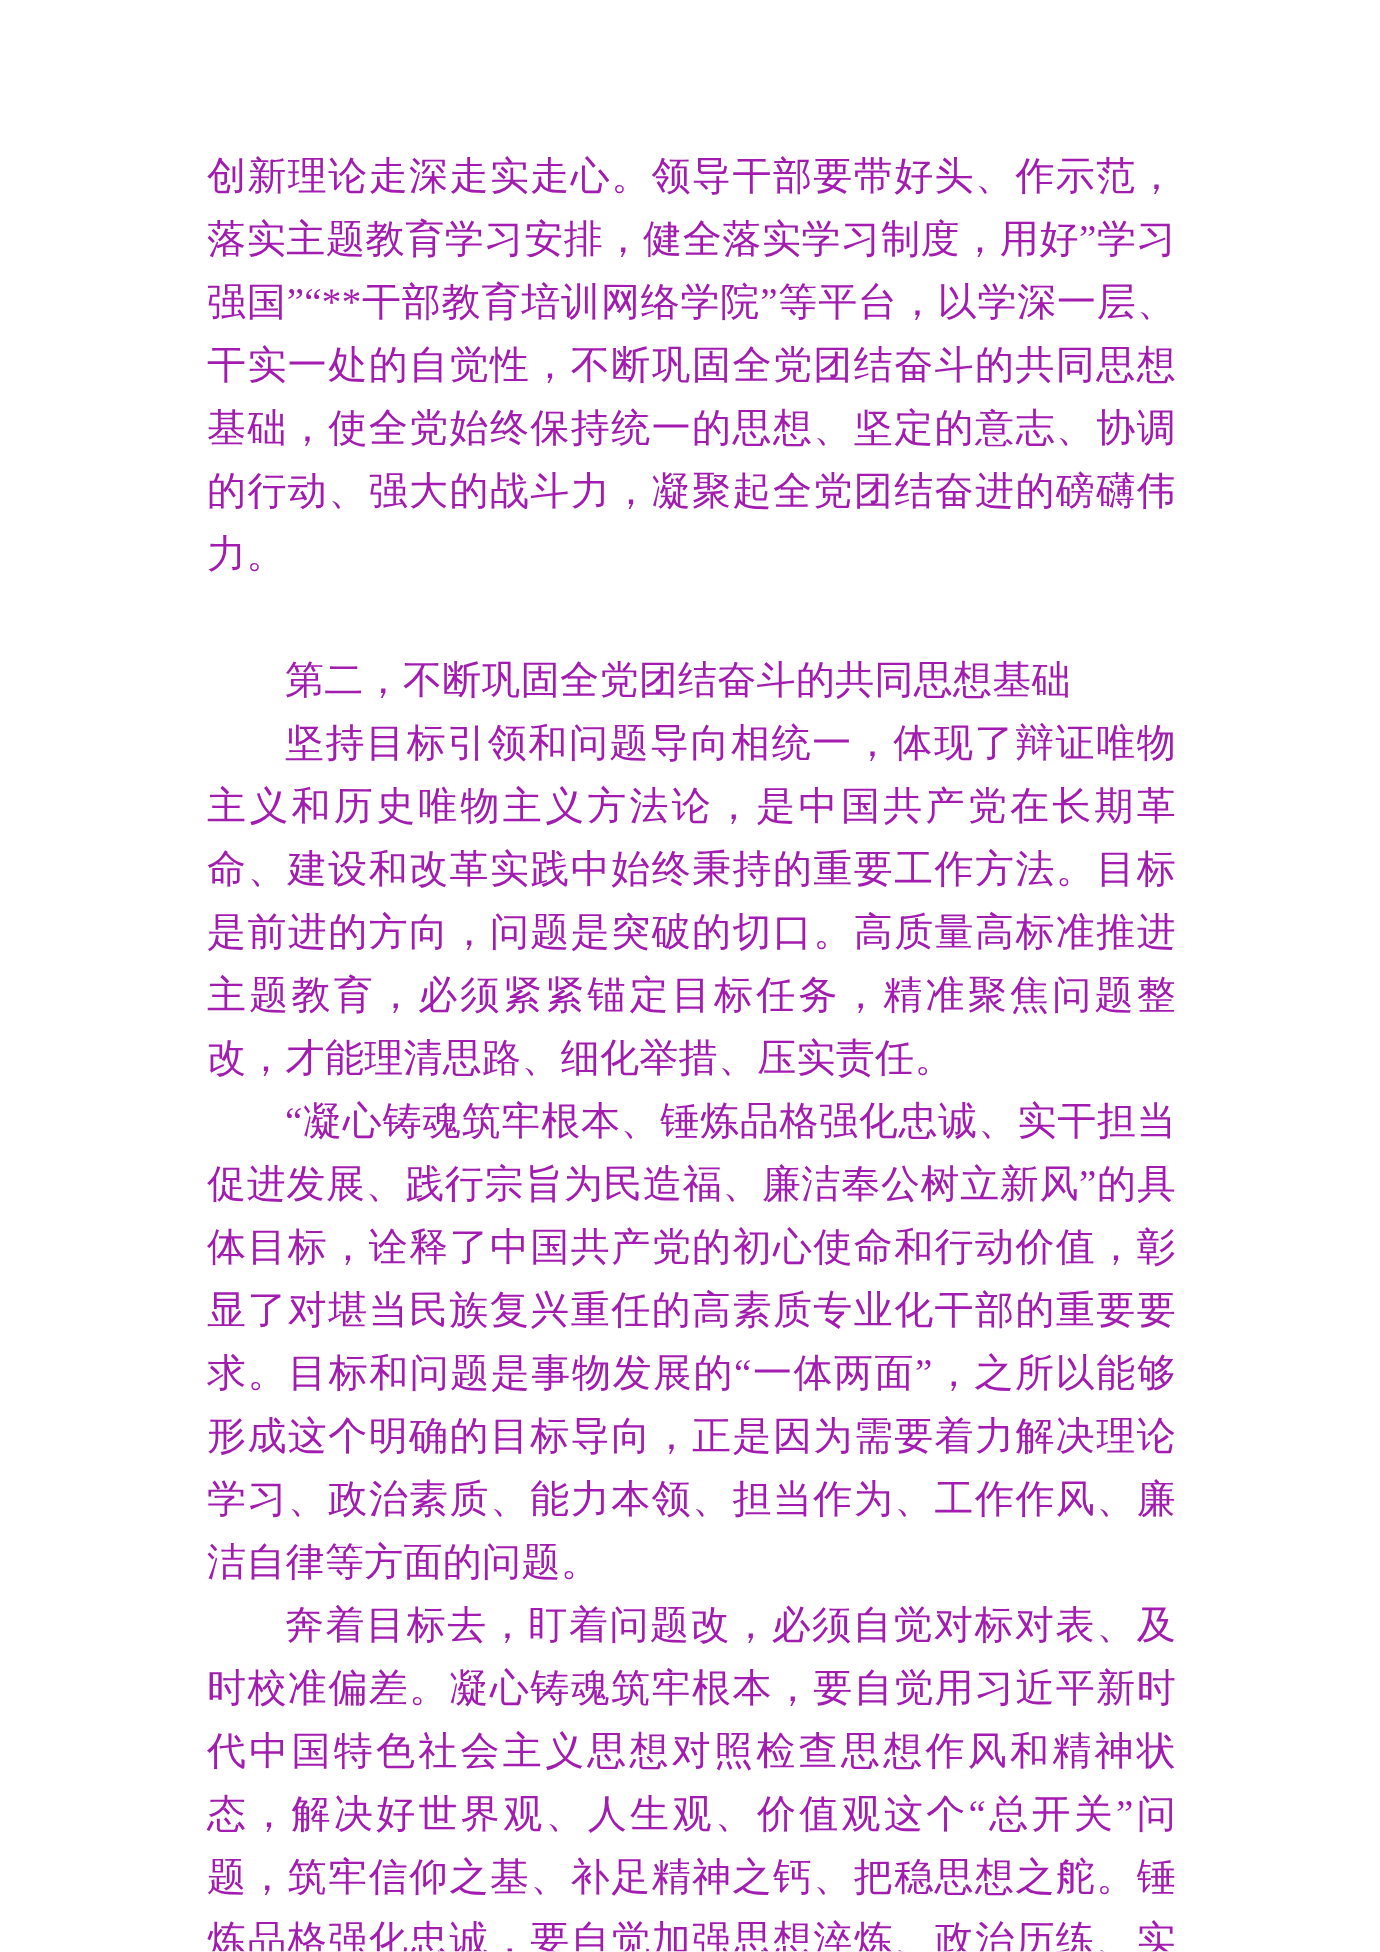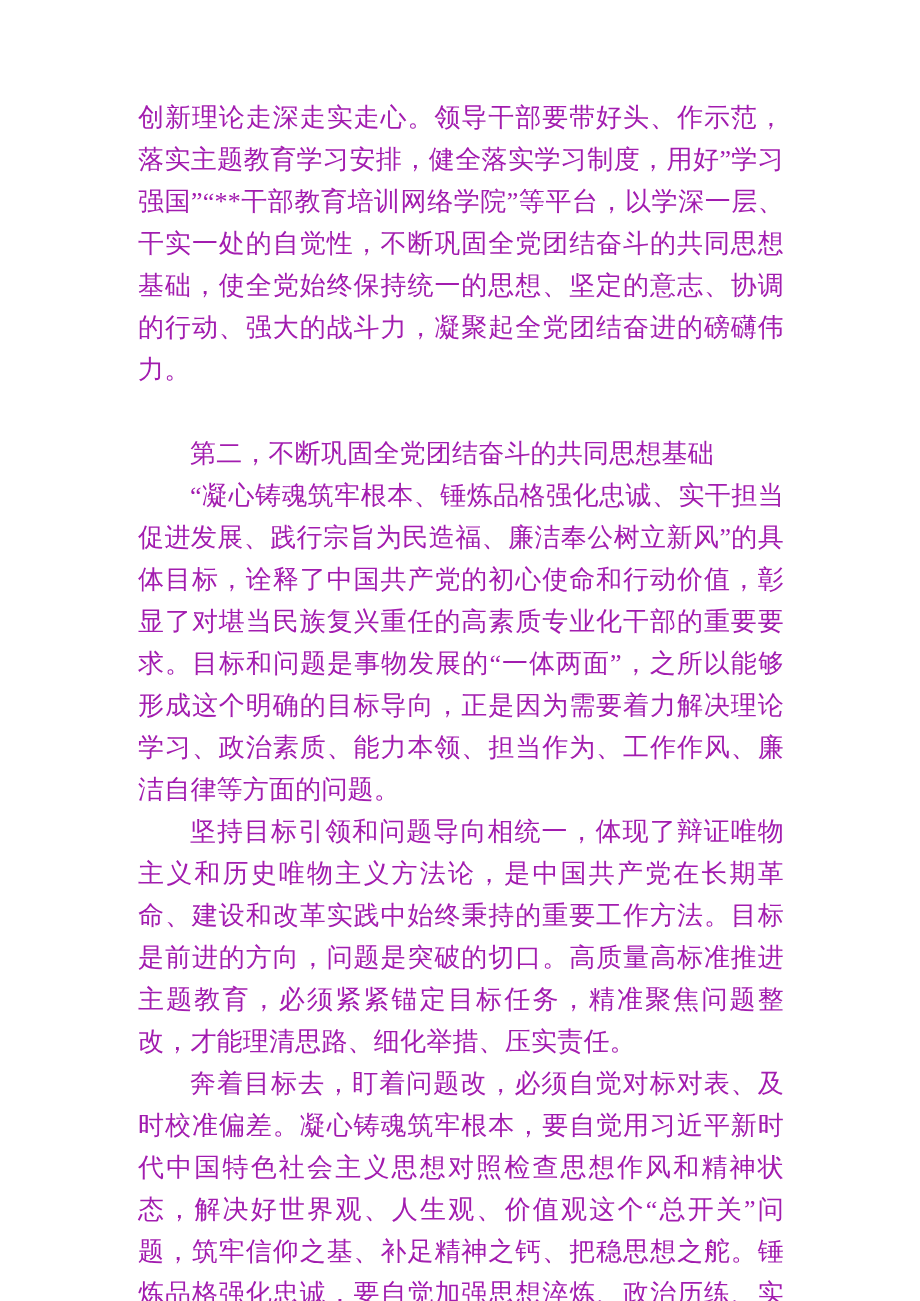--- a/index.html
+++ b/index.html
@@ -45,17 +45,17 @@
     margin-top: 42px;
   }
 </style>
 </head>
 <body>
 
 <div class="page">
   <div class="text-block">
     <p class="para no-indent">创新理论走深走实走心。领导干部要带好头、作示范，落实主题教育学习安排，健全落实学习制度，用好”学习强国”“**干部教育培训网络学院”等平台，以学深一层、干实一处的自觉性，不断巩固全党团结奋斗的共同思想基础，使全党始终保持统一的思想、坚定的意志、协调的行动、强大的战斗力，凝聚起全党团结奋进的磅礴伟力。</p>
     <p class="para heading">第二，不断巩固全党团结奋斗的共同思想基础</p>
+    <p class="para">坚持目标引领和问题导向相统一，体现了辩证唯物主义和历史唯物主义方法论，是中国共产党在长期革命、建设和改革实践中始终秉持的重要工作方法。目标是前进的方向，问题是突破的切口。高质量高标准推进主题教育，必须紧紧锚定目标任务，精准聚焦问题整改，才能理清思路、细化举措、压实责任。</p>
     <p class="para">“凝心铸魂筑牢根本、锤炼品格强化忠诚、实干担当促进发展、践行宗旨为民造福、廉洁奉公树立新风”的具体目标，诠释了中国共产党的初心使命和行动价值，彰显了对堪当民族复兴重任的高素质专业化干部的重要要求。目标和问题是事物发展的“一体两面”，之所以能够形成这个明确的目标导向，正是因为需要着力解决理论学习、政治素质、能力本领、担当作为、工作作风、廉洁自律等方面的问题。</p>
-    <p class="para">坚持目标引领和问题导向相统一，体现了辩证唯物主义和历史唯物主义方法论，是中国共产党在长期革命、建设和改革实践中始终秉持的重要工作方法。目标是前进的方向，问题是突破的切口。高质量高标准推进主题教育，必须紧紧锚定目标任务，精准聚焦问题整改，才能理清思路、细化举措、压实责任。</p>
     <p class="para">奔着目标去，盯着问题改，必须自觉对标对表、及时校准偏差。凝心铸魂筑牢根本，要自觉用习近平新时代中国特色社会主义思想对照检查思想作风和精神状态，解决好世界观、人生观、价值观这个“总开关”问题，筑牢信仰之基、补足精神之钙、把稳思想之舵。锤炼品格强化忠诚，要自觉加强思想淬炼、政治历练、实践锻炼、专业训练，弘扬对党绝对忠诚的优良传统，以党的旗帜为旗帜、以党的意志为意志、以党的使命为使命，真心爱党、时刻忧党、坚定护党、全力兴党。实干担当促进发展，要胸怀“国之大者”，聚焦问题、知难而进，以时时放心不下的责任感、积极担当作</p>
   </div>
 </div>
 
 </body></html>

